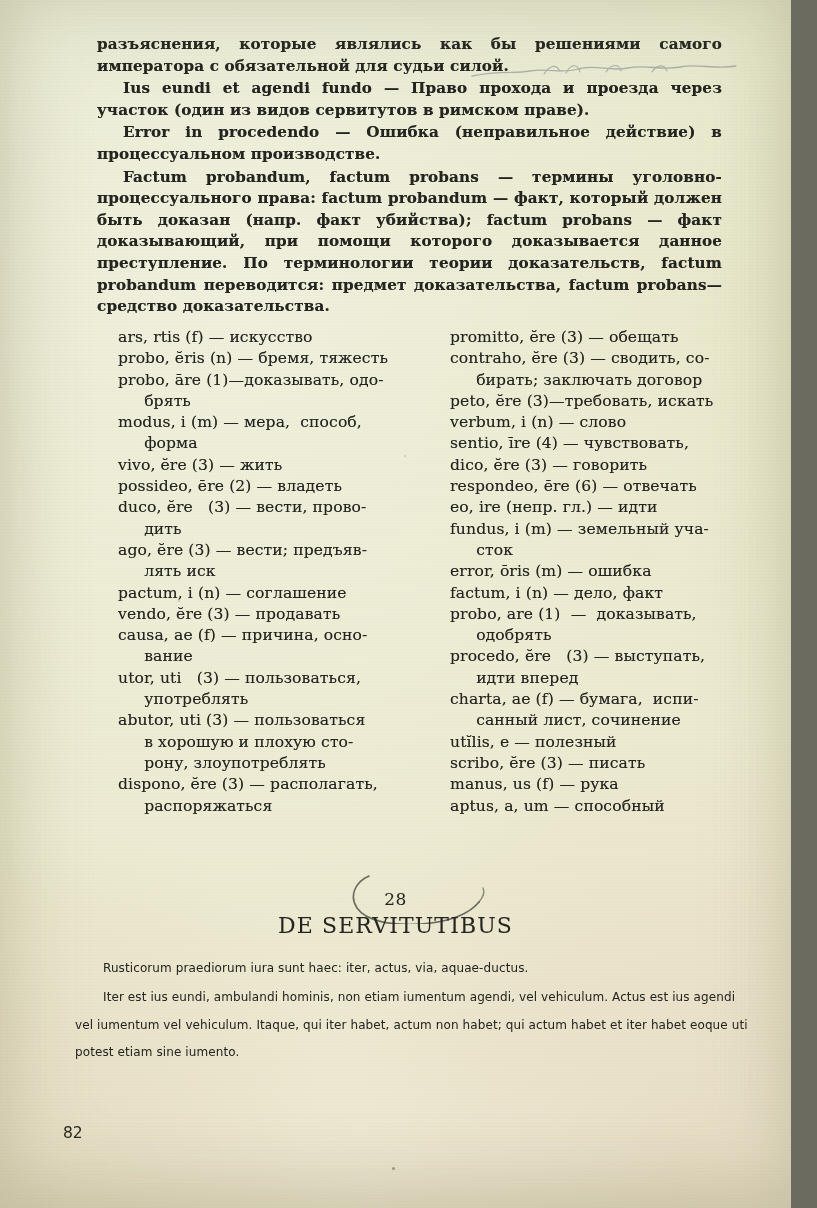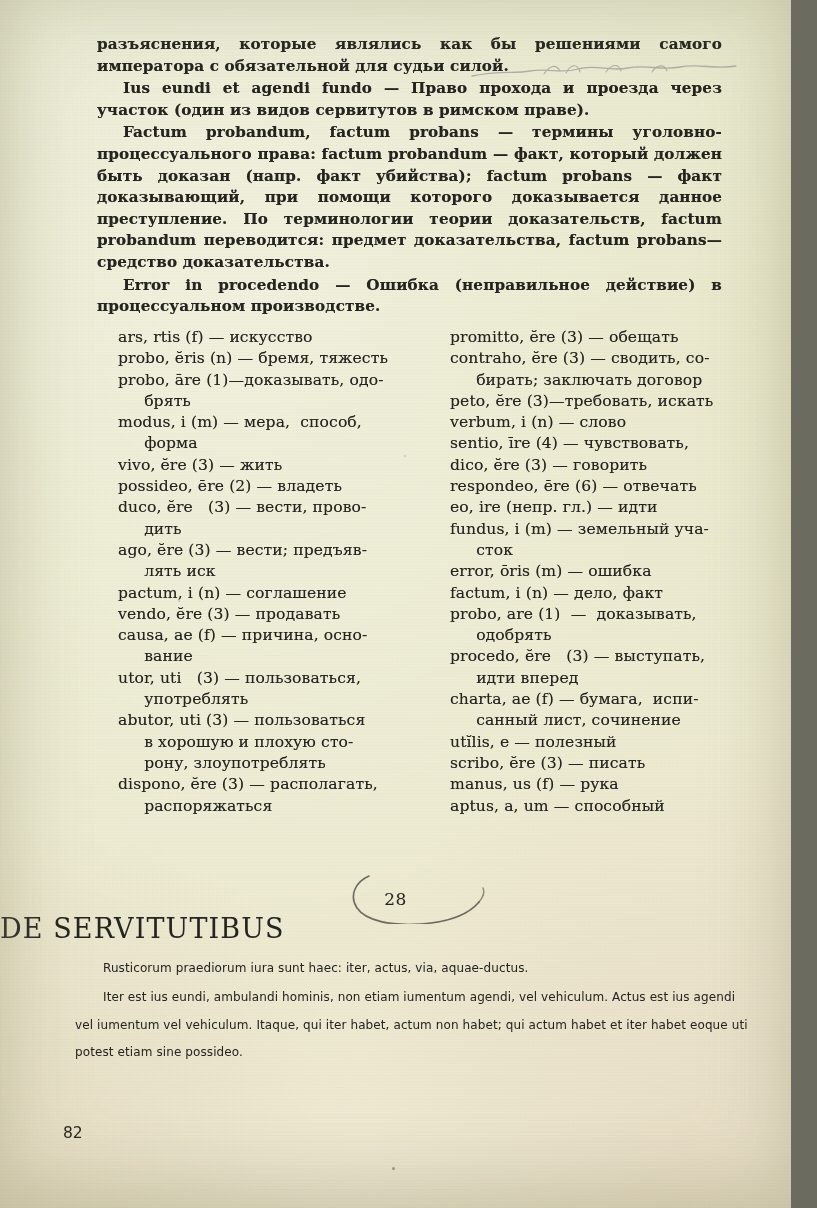--- a/index.html
+++ b/index.html
@@ -103,23 +103,23 @@
     top: 872px;
     width: 172px;
     height: 52px;
     pointer-events: none;
   }
   .sect-title {
     position: absolute;
     left: 0;
     right: 0;
     top: 913px;
-    text-align: left;
-    font-family: "DejaVu Serif", serif;
-    font-size: 27px;
+    text-align: center;
+    font-family: "DejaVu Serif", serif;
+    font-size: 22px;
     letter-spacing: 1.1px;
     color: #242420;
   }
 
   
   .latin {
     position: absolute;
     left: 63px;
     top: 955px;
     width: 692px;
@@ -159,22 +159,22 @@
   }
 </style>
 </head>
 <body>
 
 <div class="page">
 
   <div class="prose">
     <p class="p1">разъяснения, которые являлись как бы решениями самого императора с обязательной для судьи силой.</p>
     <p>Ius eundi et agendi fundo — Право прохода и проезда через участок (один из видов сервитутов в римском праве).</p>
+    <p>Error in procedendo — Ошибка (неправильное действие) в процессуальном производстве.</p>
     <p>Factum probandum, factum probans — термины уголовно-процессуального права: factum probandum — факт, который должен быть доказан (напр. факт убийства); factum probans — факт доказывающий, при помощи которого доказывается данное преступление. По терминологии теории доказательств, factum probandum переводится: предмет доказательства, factum probans— средство доказательства.</p>
-    <p>Error in procedendo — Ошибка (неправильное действие) в процессуальном производстве.</p>
   </div>
 
   <svg class="hand-line" style="left:470px; top:58px;" width="280" height="30" viewBox="0 0 280 30">
     <path d="M2,18 C30,12 44,16 60,13 C78,10 92,16 108,11 C126,6 140,14 158,10
              C176,6 192,13 210,9 C228,5 246,12 266,8" fill="none" stroke="#5c5f74" stroke-width="1.3" stroke-linecap="round"></path>
     <path d="M74,16 C80,7 86,6 90,13 M96,15 C101,5 108,6 110,14
              M136,14 C142,5 149,6 151,13 M182,14 C188,5 195,7 197,13" fill="none" stroke="#5c5f74" stroke-width="1.1" stroke-linecap="round"></path>
   </svg>
 
   <div class="vocab">
@@ -233,21 +233,21 @@
   <div class="sect-num">28</div>
   <svg class="penmark" width="172" height="52" viewBox="0 0 172 52">
     <path d="M36,4 C22,10 16,24 24,36 C33,49 58,54 88,52 C116,50 136,42 146,30" fill="none" stroke="#3a3a33" stroke-width="1.6" stroke-linecap="round" opacity="0.72"></path>
     <path d="M146,30 C151,24 152,20 150,16" fill="none" stroke="#3a3a33" stroke-width="1.4" stroke-linecap="round" opacity="0.55"></path>
   </svg>
 
   <div class="sect-title">DE SERVITUTIBUS</div>
 
   <div class="latin">
     <p>Rusticorum praediorum iura sunt haec: iter, actus, via, aquae-ductus.</p>
-    <p>Iter est ius eundi, ambulandi hominis, non etiam iumentum agendi, vel vehiculum. Actus est ius agendi vel iumentum vel vehiculum. Itaque, qui iter habet, actum non habet; qui actum habet et iter habet eoque uti potest etiam sine possideo.</p>
+    <p>Iter est ius eundi, ambulandi hominis, non etiam iumentum agendi, vel vehiculum. Actus est ius agendi vel iumentum vel vehiculum. Itaque, qui iter habet, actum non habet; qui actum habet et iter habet eoque uti potest etiam sine iumento.</p>
   </div>
 
   <div class="folio">82</div>
 
   <div class="speck" style="left:392px; top:1167px;"></div>
   <div class="speck" style="left:178px; top:600px; width:2px; height:2px; opacity:0.5;"></div>
   <div class="speck" style="left:404px; top:455px; width:2px; height:2px; opacity:0.45;"></div>
 
   <div class="grain"></div>
   <div class="vignette"></div>

